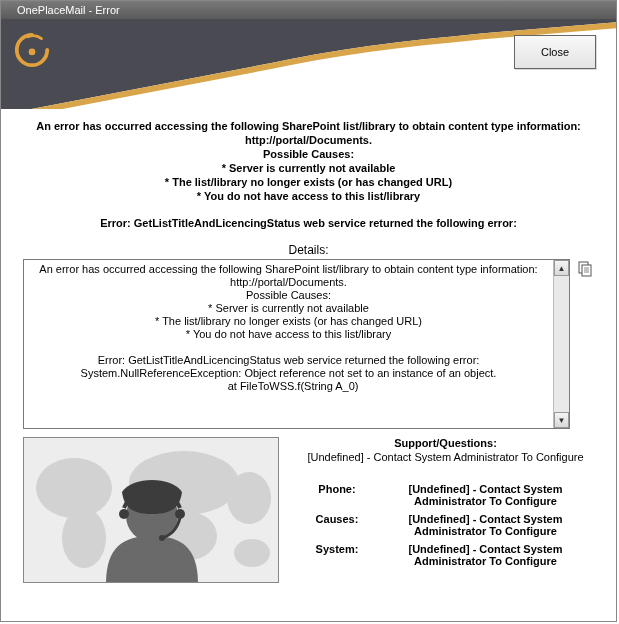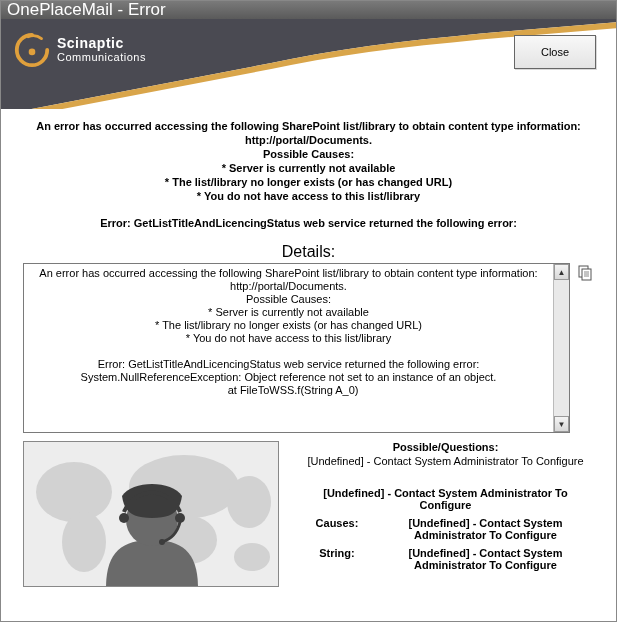--- a/index.html
+++ b/index.html
@@ -16,22 +16,22 @@
     border: 1px solid #888;
     width: 617px;
     height: 622px;
     display: flex;
     flex-direction: column;
     background: #fff;
   }
   .titlebar {
     background: linear-gradient(#7a7a7a,#5a5a5a);
     color: #fff;
-    font-size: 17px;
-    padding: 2px 6px;
+    font-size: 11px;
+    padding: 2px 16px;
     height: 18px;
     display: flex;
     align-items: center;
   }
   .header-area {
     position: relative;
     height: 90px;
     overflow: hidden;
     background: #fff;
   }
@@ -72,21 +72,21 @@
     overflow: hidden;
     text-align: center;
   }
   .error-summary {
     font-weight: bold;
     font-size: 11px;
     line-height: 14px;
     margin-bottom: 14px;
   }
   .error-line { font-weight: bold; font-size: 11px; margin-bottom: 14px; }
-  .details-label { font-size: 16px; margin-bottom: 2px; }
+  .details-label { font-size: 12px; margin-bottom: 2px; }
   .details-row {
     display: flex;
     align-items: flex-start;
     gap: 6px;
   }
   .details-box-wrap {
     border: 1px solid #7a7a7a;
     width: 550px;
     height: 170px;
     display: flex;
@@ -157,24 +157,20 @@
         <path d="M0,108 C100,88 200,70 300,50 C400,30 520,22 640,12 L640,18 C520,28 400,36 300,56 C200,76 100,94 0,114 Z" fill="#d9a54a"></path>
       </svg>
     </div>
     <div class="brand">
       <span class="brand-logo">
         <svg width="38" height="38" viewBox="0 0 40 40">
           <path d="M20 4 A16 16 0 1 0 36 20" fill="none" stroke="#e0a03c" stroke-width="4" stroke-linecap="round"></path>
           <path d="M30 8 A14 14 0 0 0 16 6" fill="none" stroke="#e0a03c" stroke-width="3" stroke-linecap="round"></path>
           <circle cx="20" cy="22" r="3.5" fill="#e0a03c"></circle>
         </svg>
-      </span>
-      <span class="brand-text">
-        <div class="line1">Scinaptic</div>
-        <div class="line2">Communications</div>
       </span>
     </div>
     <button class="close-btn">Close</button>
   </div>
 
   <div class="content">
 
     <div class="error-summary" style="white-space:pre-line;">An error has occurred accessing the following SharePoint list/library to obtain content type information: http://portal/Documents.
 Possible Causes:
 * Server is currently not available
@@ -231,32 +227,33 @@
             <path d="M-30 -36 C-20 -52 20 -52 30 -36 C28 -22 22 -14 0 -14 C-22 -14 -28 -22 -30 -36 Z" fill="#3c3c3c"></path>
             <path d="M-28 -20 A30 30 0 0 1 28 -20" fill="none" stroke="#3c3c3c" stroke-width="4"></path>
             <circle cx="-28" cy="-14" r="5" fill="#3c3c3c"></circle>
             <circle cx="28" cy="-14" r="5" fill="#3c3c3c"></circle>
             <path d="M28 -10 Q24 6 10 10" fill="none" stroke="#3c3c3c" stroke-width="3"></path>
             <circle cx="10" cy="10" r="3" fill="#3c3c3c"></circle>
           </g>
         </svg>
       </div>
       <div class="support-info">
-        <div class="support-heading">Possible/Questions:</div>
+        <div class="support-heading">Support/Questions:</div>
         <div class="support-sub">[Undefined] - Contact System Administrator To Configure</div>
         <div class="contact-table">
           <div class="contact-row">
+            <div class="contact-label">Phone:</div>
             <div class="contact-value">[Undefined] - Contact System Administrator To Configure</div>
           </div>
           <div class="contact-row">
             <div class="contact-label">Causes:</div>
             <div class="contact-value">[Undefined] - Contact System Administrator To Configure</div>
           </div>
           <div class="contact-row">
-            <div class="contact-label">String:</div>
+            <div class="contact-label">System:</div>
             <div class="contact-value">[Undefined] - Contact System Administrator To Configure</div>
           </div>
         </div>
       </div>
     </div>
 
   </div>
 </div>
 
 </body></html>

